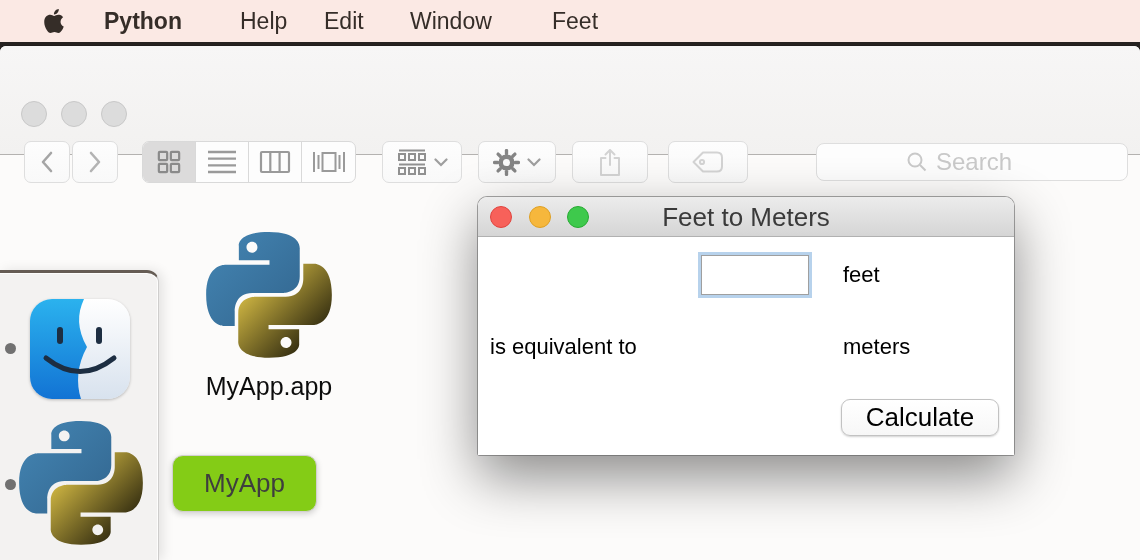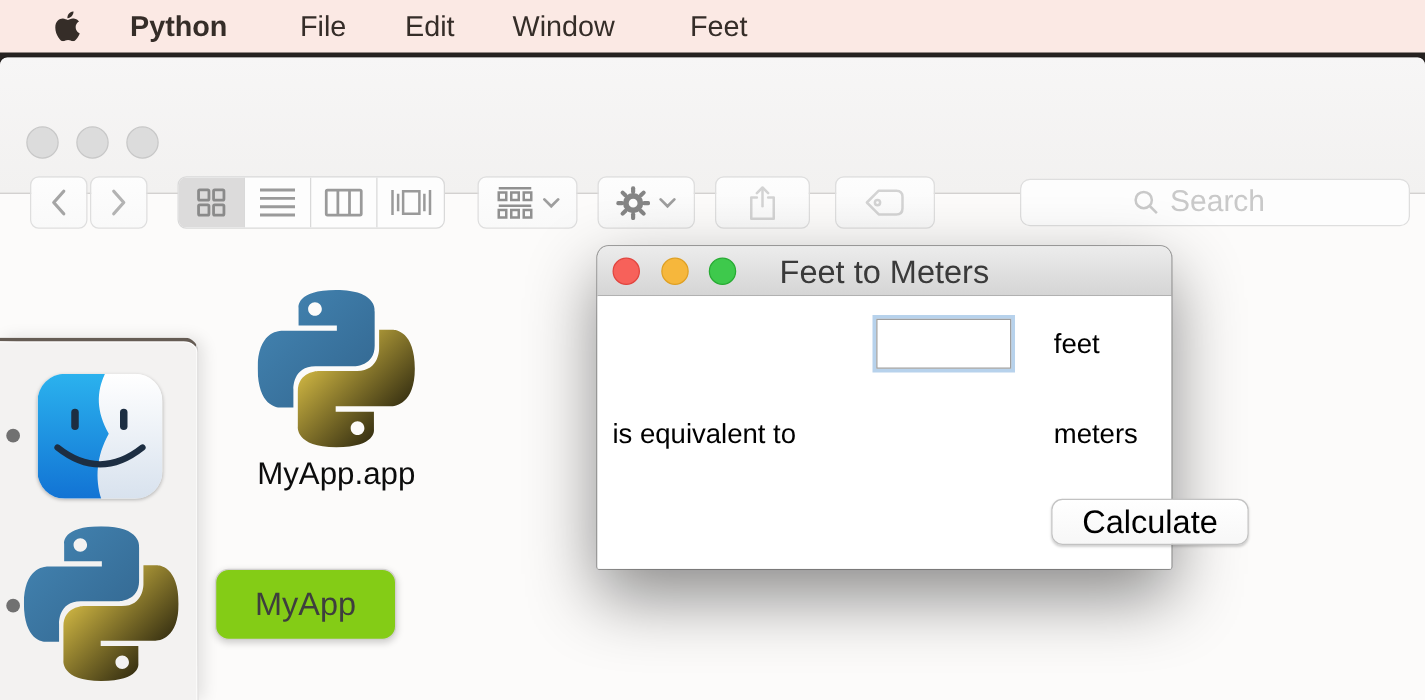--- a/index.html
+++ b/index.html
@@ -53,24 +53,24 @@
     border:1px solid #dedede; border-radius:8px; background:#fdfdfd;
     display:flex; align-items:center; justify-content:center; gap:8px;padding-left:8px;
   }
   .search input{
     border:none; outline:none; background:transparent; width:110px;
     font-size:24px; color:#666; font-family:inherit;
   }
   .search input::placeholder{ color:#c9c9c9; }
   
   .appfile{ position:absolute; left:204px; top:186px; width:130px; text-align:center; }
-  .appfile .label{ margin-top:0; font-size:25px; color:#0c0c0c; }
+  .appfile .label{ margin-top:8px; font-size:25px; color:#0c0c0c; }
   
   .tkwin{
-    position:absolute; left:478px; top:197px; width:459px; height:258px;
+    position:absolute; left:478px; top:197px; width:536px; height:258px;
     border-radius:9px 9px 2px 2px; background:#ffffff;
     box-shadow:0 0 0 1px rgba(90,90,90,.55), 0 22px 55px rgba(0,0,0,.45);
   }
   .tk-titlebar{
     position:absolute; left:0; top:0; width:100%; height:40px;
     background:linear-gradient(#ececec,#d5d5d5);
     border-bottom:1px solid #b1b1b1; border-radius:9px 9px 0 0;
   }
   .tk-title{ position:absolute; width:100%; text-align:center; line-height:40px;
     font-size:26px; color:#3a3a3a; pointer-events:none; }
@@ -117,21 +117,21 @@
 </head>
 <body>
 
 <div class="menubar">
   <span class="apple">
     <svg width="20" height="24" viewBox="0 0 814 1000">
         <path fill="#352d28" d="M788.1 340.9c-5.8 4.5-108.2 62.2-108.2 190.5 0 148.4 130.3 200.9 134.2 202.2-.6 3.2-20.7 71.9-68.7 141.9-42.8 61.6-87.5 123.1-155.5 123.1s-85.5-39.5-164-39.5c-76.5 0-103.7 40.8-165.9 40.8s-105.6-57-155.5-127C46.7 790.7 0 663 0 541.8c0-194.4 126.4-297.5 250.8-297.5 66.1 0 121.2 43.4 162.7 43.4 39.5 0 101.1-46 176.3-46 28.5 0 130.9 2.6 198.3 99.2zm-234-181.5c31.1-36.9 53.1-88.1 53.1-139.3 0-7.1-.6-14.3-1.9-20.1-50.6 1.9-110.8 33.7-147.1 75.8-28.5 32.4-55.1 83.6-55.1 135.5 0 7.8 1.3 15.6 1.9 18.1 3.2.6 8.4 1.3 13.6 1.3 45.4 0 102.5-30.4 135.5-71.3z"></path>
       </svg>
   </span>
   <span class="mitem app" style="left:104px">Python</span>
-  <span class="mitem" style="left:240px">File</span>
+  <span class="mitem" style="left:240px">Help</span>
   <span class="mitem" style="left:324px">Edit</span>
   <span class="mitem" style="left:410px">Window</span>
   <span class="mitem" style="left:552px">Feet</span>
 </div>
 
 <div class="finder">
   <div class="finder-header">
     <span class="tl gray" style="left:21px"></span>
     <span class="tl gray" style="left:61px"></span>
     <span class="tl gray" style="left:101px"></span>

